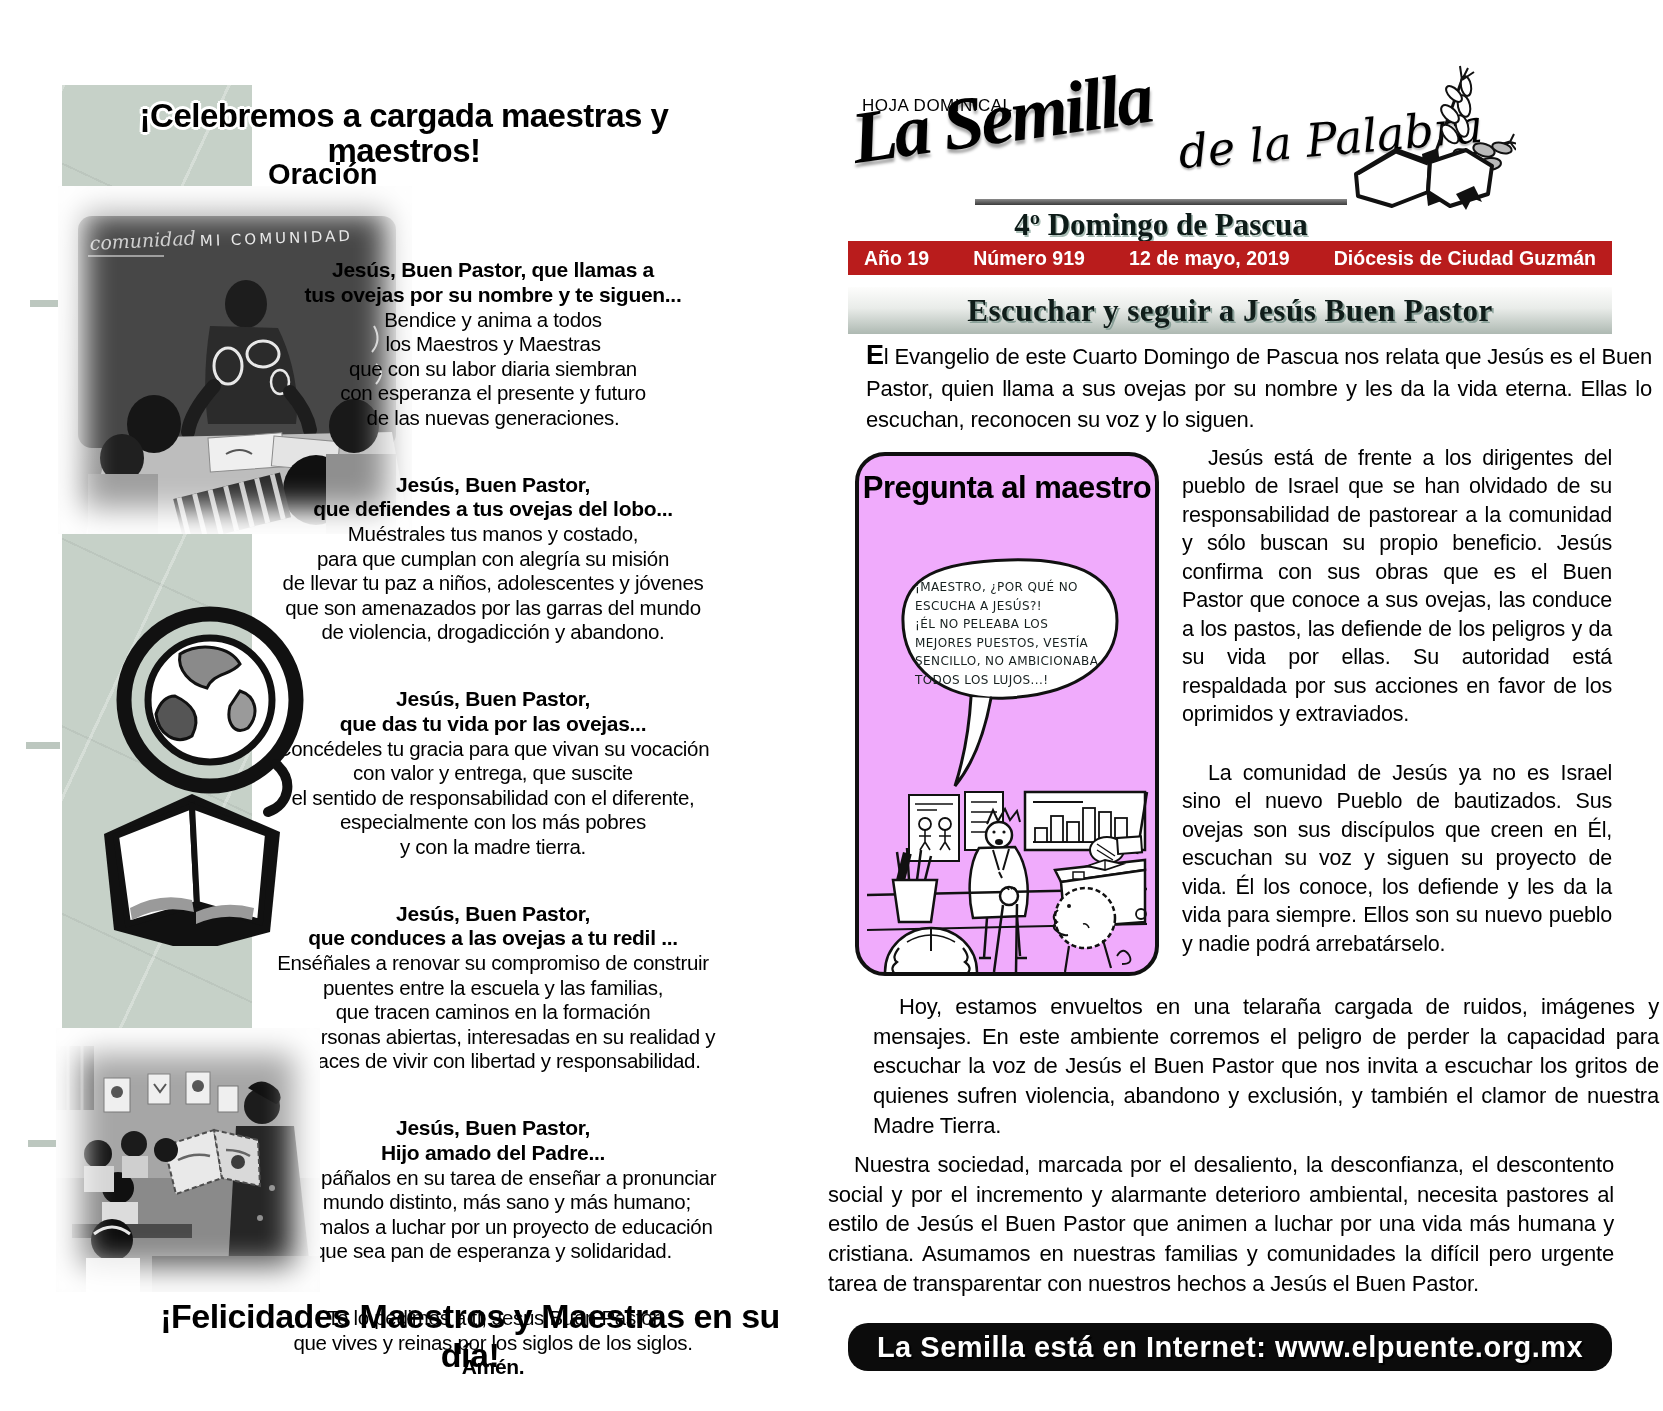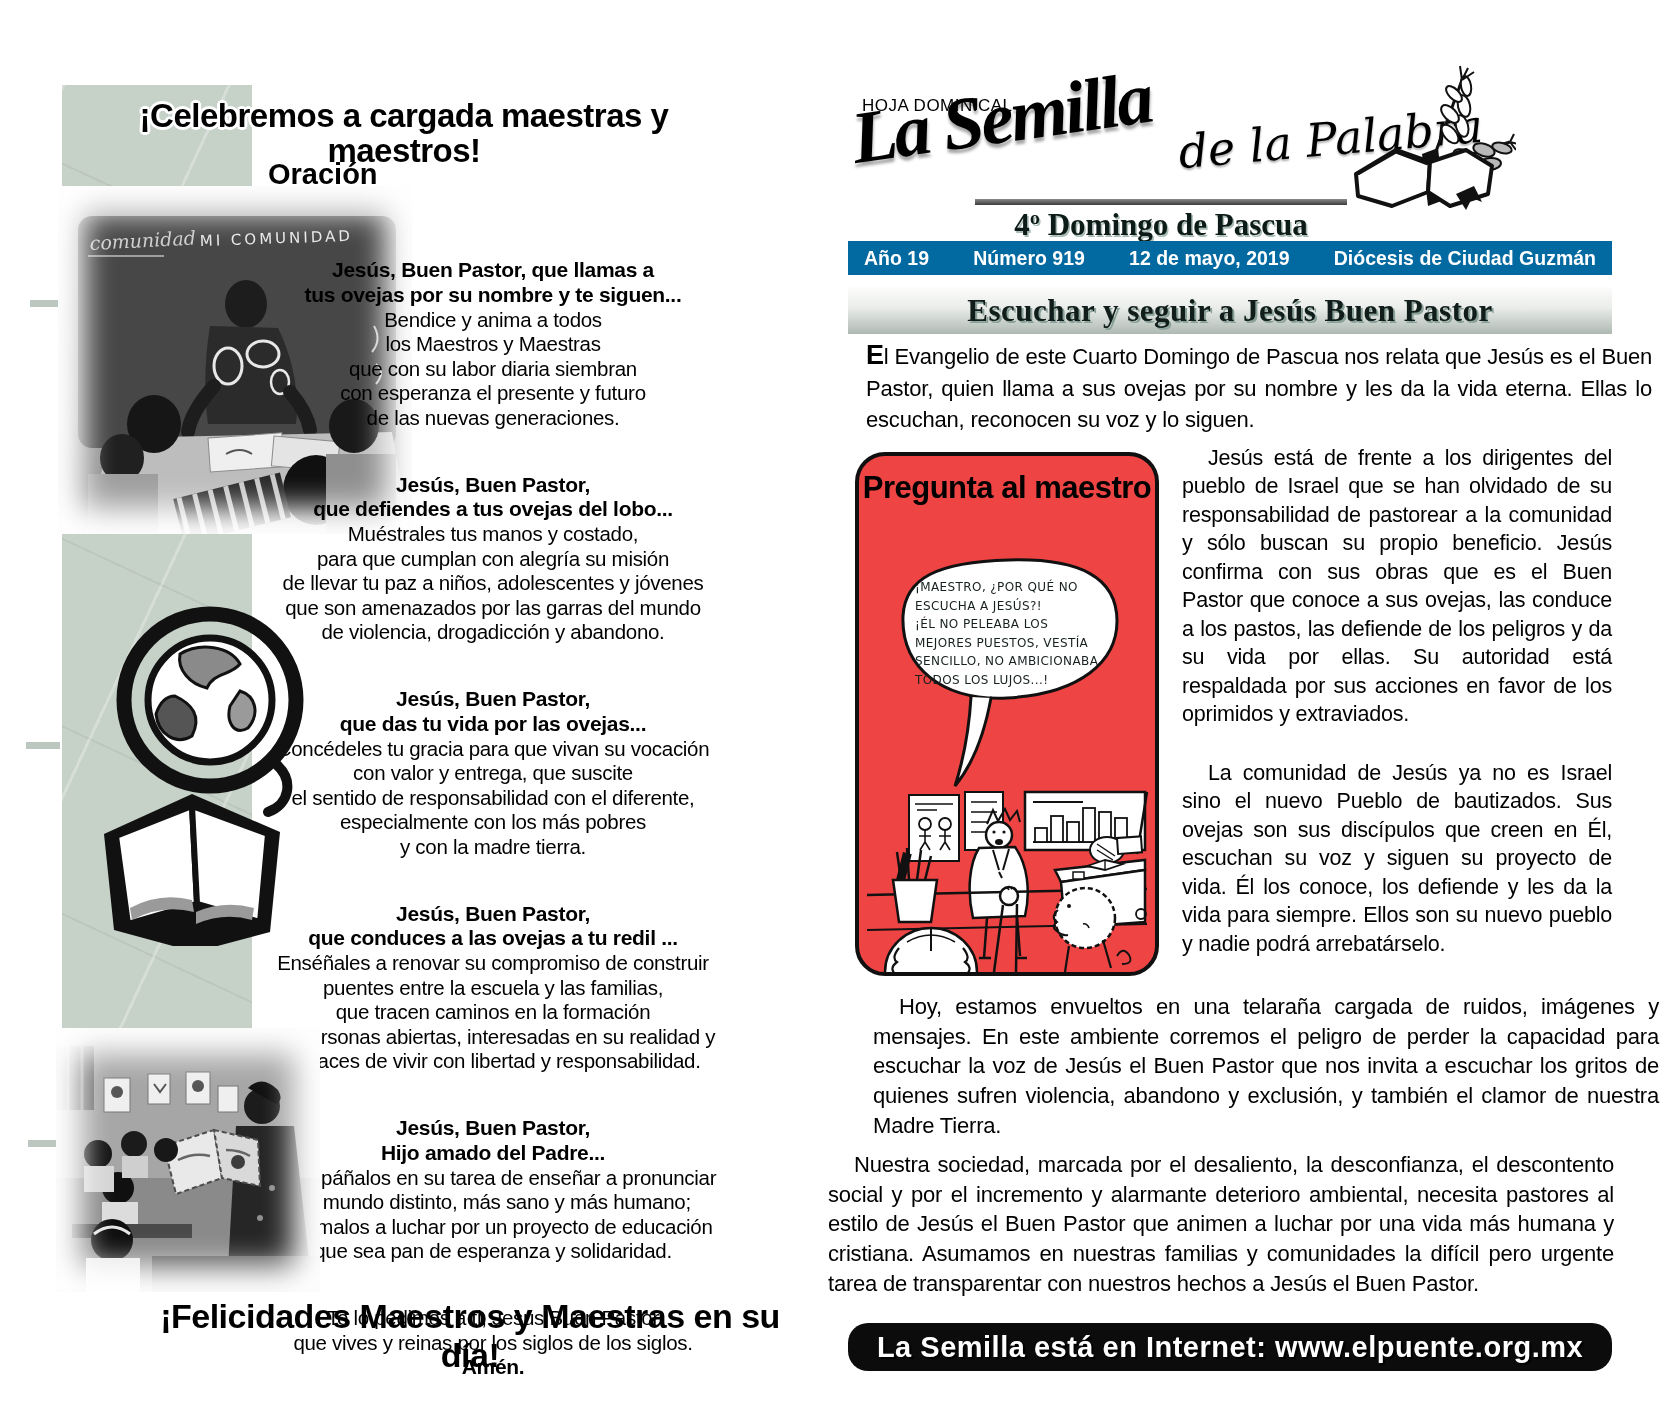--- a/index.html
+++ b/index.html
@@ -38,33 +38,33 @@
   .masthead-main { left:858px; top:96px; font-family:"Liberation Serif", serif; font-style:italic; font-weight:bold;
     font-size:74px; letter-spacing:-3px; transform:rotate(-8deg); transform-origin:left bottom;
     text-shadow:0 4px 3px rgba(0,0,0,.35); }
   .masthead-sub { left:1178px; top:112px; font-family:"DejaVu Serif", serif; font-style:italic;
     font-size:46px; letter-spacing:0px; transform:rotate(-5deg); text-shadow:0 2px 2px rgba(0,0,0,.3); }
   .masthead-rule { left:975px; top:199px; width:372px; height:6px; background:linear-gradient(#8a8a8a,#3c3c3c); }
   .edition { left:988px; top:207px; width:346px; text-align:center; font-family:"Liberation Serif", serif;
     font-weight:bold; font-size:31px; color:#0d1b18; text-shadow:1.5px 1.5px 0 #a9bdb5; }
   .wheat-icon { left:1338px; top:64px; width:178px; height:152px; }
 
-  .info-bar { left:848px; top:241px; width:764px; height:34px; background:#0369a1; color:#fff;
+  .info-bar { left:848px; top:241px; width:764px; height:34px; background:#b91c1c; color:#fff;
     display:flex; align-items:center; justify-content:space-between; padding:0 16px;
     font-size:19.5px; font-weight:bold; }
   .headline-bar { left:848px; top:287px; width:764px; height:47px;
     background:linear-gradient(#fdfdfc 0%, #e9ece9 45%, #aeb9b2 100%);
     display:flex; align-items:center; justify-content:center; }
   .headline-bar span { font-family:"Liberation Serif", serif; font-weight:bold; font-size:31px;
     color:#101d1a; letter-spacing:0.5px; text-shadow:2px 2px 0 #8aa199; }
 
   .intro { left:828px; top:337px; width:786px; font-size:22px; line-height:1.38; text-align:justify; letter-spacing:-0.2px;margin-left:38px; }
   .dropcap { font-weight:bold; font-size:27px; }
 
-  .qbox { left:855px; top:452px; width:304px; height:524px; border:4px solid #101010; border-radius:30px; background:#ef4444; }
+  .qbox { left:855px; top:452px; width:304px; height:524px; border:4px solid #101010; border-radius:30px; background:#f0abfc; }
   .qbox-title { margin-top:14px; text-align:center; font-size:31px; font-weight:bold; letter-spacing:-0.5px; }
   .qbox svg.cartoon { position:absolute; left:0; top:0; width:296px; height:516px; }
   .bubble-text { position:absolute; left:56px; top:122px; width:200px; font-family:"DejaVu Sans", sans-serif;
     font-size:12px; line-height:1.55; letter-spacing:0.4px; white-space:pre-line; color:#16201f; }
 
   .rcol { left:1182px; top:444px; width:430px; font-size:21.5px; line-height:1.325; text-align:justify; letter-spacing:-0.2px; }
   .rcol p + p { margin-top:30px; }
   .ind { text-indent:26px; }
   .wide { width:786px; font-size:22px; line-height:1.35; text-align:justify; letter-spacing:-0.2px; }
   .p3 { left:828px; top:992px;margin-left:45px; }

